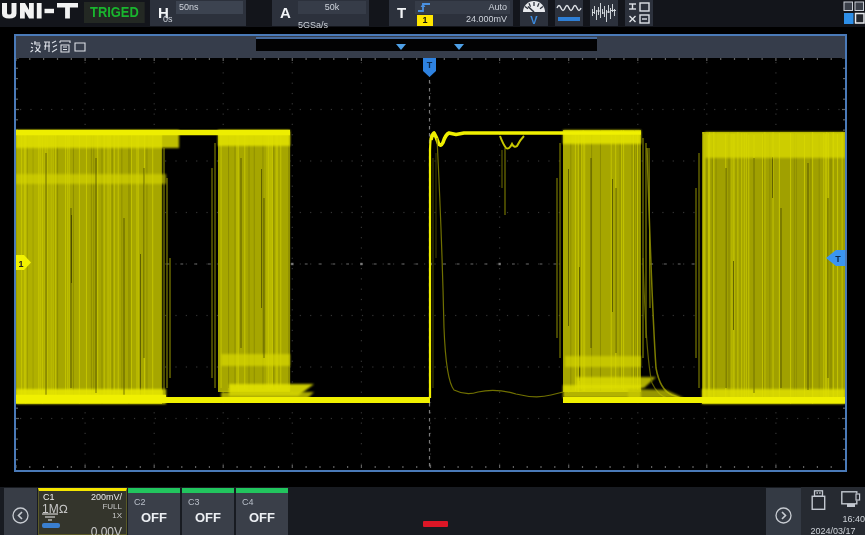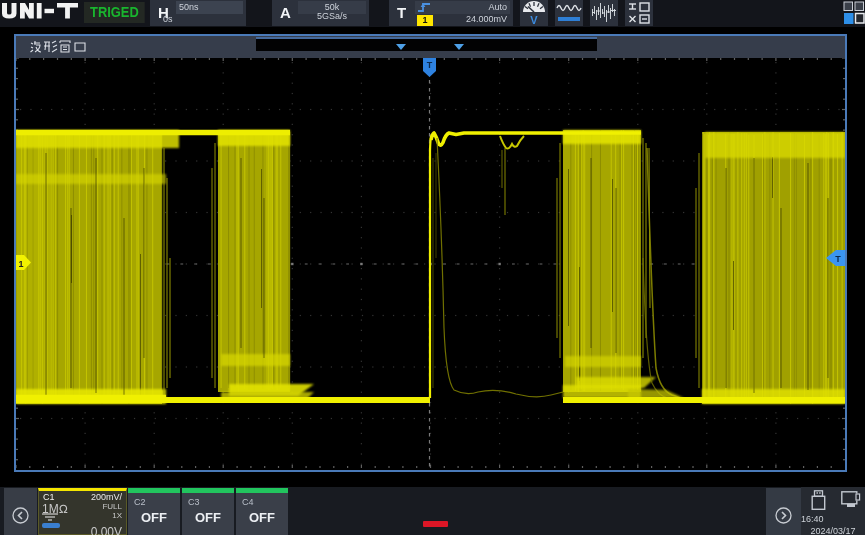--- a/index.html
+++ b/index.html
@@ -41,21 +41,21 @@
       <div class="panel" style="left:150px;width:96px">
         <div class="abs lbl" style="left:8px;top:4px">H</div>
         <div class="abs" style="left:26px;top:1px;width:67px;height:13px;background:#3c4350"></div>
         <div class="abs sm" style="left:29px;top:2px">50ns</div>
         <div class="abs sm" style="left:13px;top:14px">0s</div>
       </div>
       <div class="panel" style="left:272px;width:97px">
         <div class="abs lbl" style="left:8px;top:4px">A</div>
         <div class="abs" style="left:26px;top:1px;width:68px;height:13px;background:#363c48"></div>
         <div class="abs sm" style="left:26px;top:2px;width:68px;text-align:center">50k</div>
-        <div class="abs sm" style="left:26px;top:11px;width:68px;text-align:center">5GSa/s</div>
+        <div class="abs sm" style="left:26px;top:20px;width:68px;text-align:left">5GSa/s</div>
       </div>
       <div class="panel" style="left:389px;width:124px">
         <div class="abs lbl" style="left:8px;top:4px">T</div>
         <div class="abs" style="left:26px;top:1px;width:95px;height:13px;background:#363c48"></div>
         <svg class="abs" style="left:28px;top:1px" width="16" height="13" viewBox="0 0 16 13">
           <path d="M1 10 L6 10 L6 3 L13 3" stroke="#4a90e0" stroke-width="1.8" fill="none"></path>
           <path d="M6 6 L3.6 6 L6 2.2 L8.4 6 Z" fill="#4a90e0"></path>
         </svg>
         <div class="abs sm" style="right:6px;top:2px">Auto</div>
         <div class="abs" style="left:28px;top:15px;width:16px;height:11px;background:#ffe600;color:#111;font-size:9px;font-weight:bold;text-align:center;line-height:11px">1</div>
@@ -1760,16 +1760,16 @@
           <rect x="5.5" y="2.2" width="1.4" height="1.6" fill="#c2c7cf"></rect>
           <rect x="8.2" y="2.2" width="1.4" height="1.6" fill="#c2c7cf"></rect>
           <rect x="1.2" y="6.3" width="12.5" height="13" fill="none" stroke="#c2c7cf" stroke-width="1.4"></rect>
         </svg>
         <svg class="abs" style="left:40px;top:4px" width="20" height="18" viewBox="0 0 20 18">
           <rect x="0.8" y="0.8" width="15" height="12" fill="none" stroke="#c2c7cf" stroke-width="1.4"></rect>
           <rect x="14" y="2.5" width="5" height="7" fill="#262a31"></rect>
           <rect x="15" y="3" width="3.6" height="6" fill="none" stroke="#c2c7cf" stroke-width="1.2"></rect>
           <rect x="6" y="13" width="8" height="3" fill="#c2c7cf"></rect>
         </svg>
-        <div class="abs" style="left:0;top:27px;width:64px;text-align:left;font-size:9px;color:#cdd2d8">16:40</div>
+        <div class="abs" style="left:0;top:27px;width:64px;text-align:right;font-size:9px;color:#cdd2d8">16:40</div>
         <div class="abs" style="left:0;top:39px;width:64px;text-align:center;font-size:9px;color:#cdd2d8">2024/03/17</div>
       </div>
     </div>
   </div>
 </body></html>

